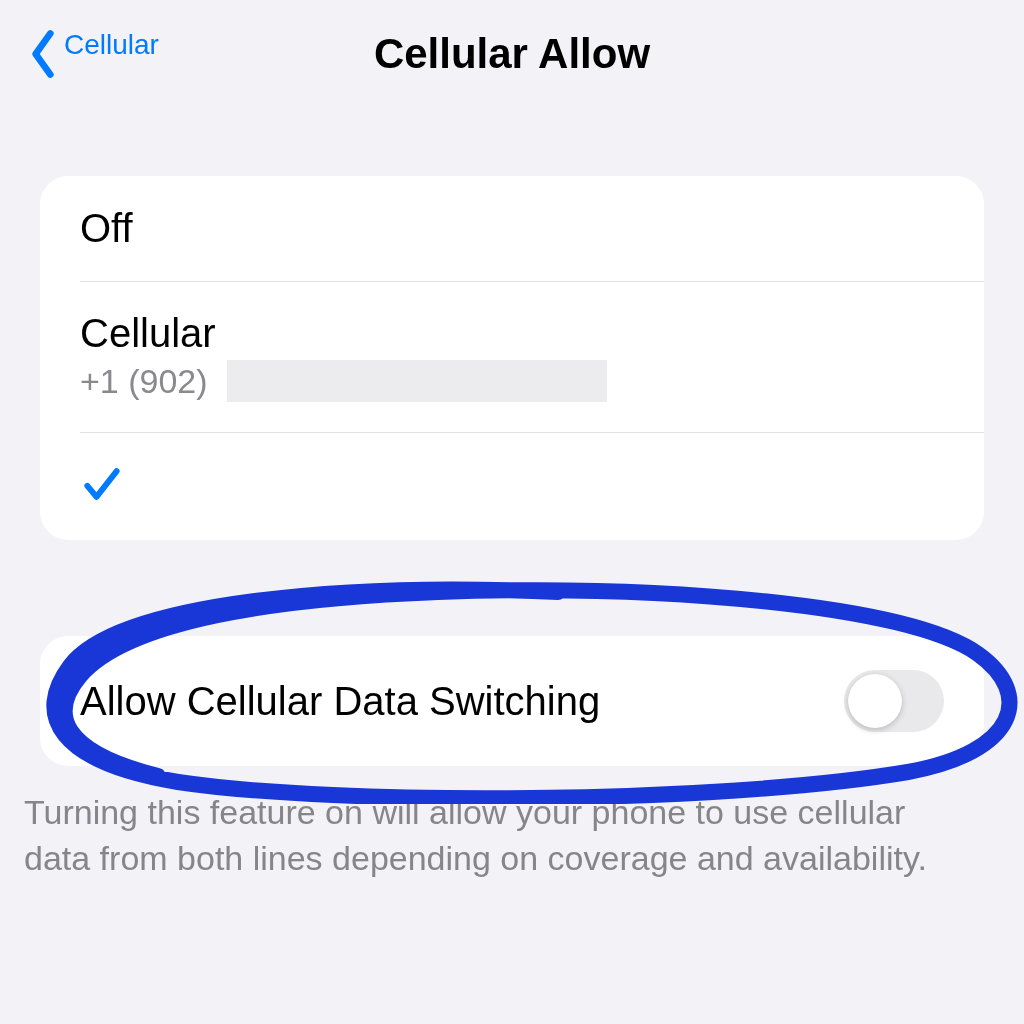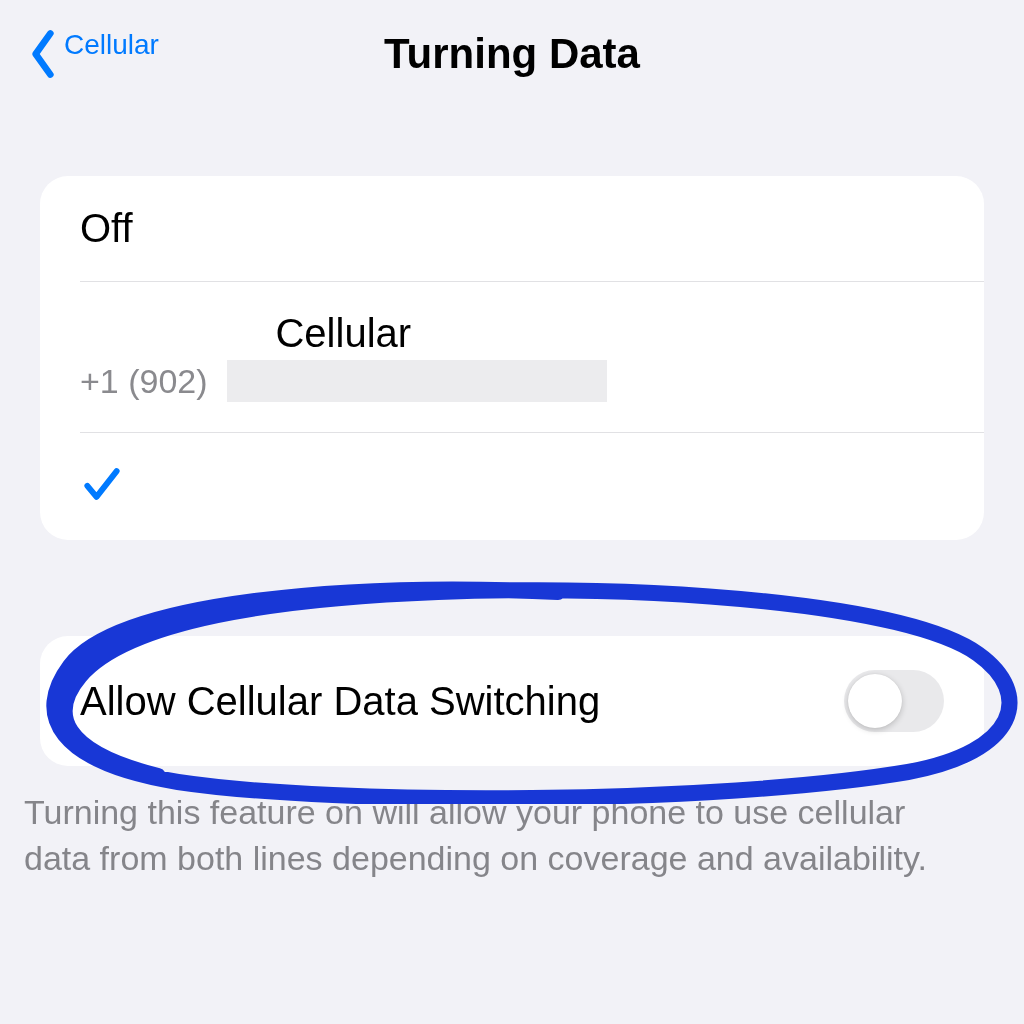--- a/index.html
+++ b/index.html
@@ -47,21 +47,20 @@
   .title {
     font-size: 42px;
     font-weight: 600;
     color: #000;
   }
   .group {
     background: #fff;
     margin: 68px 40px 0 40px;
     border-radius: 28px;
     overflow: hidden;
-    text-align: center;
   }
   .row {
     padding: 30px 40px;
     display: flex;
     align-items: center;
     justify-content: space-between;
     position: relative;
     cursor: pointer;
   }
   .row + .row::before {
@@ -157,21 +156,21 @@
 
 <div class="navbar">
   <div class="back-button">
     <span class="back-chevron">
       <svg viewBox="0 0 20 34" fill="none" stroke="#007aff" stroke-width="4.5" stroke-linecap="round" stroke-linejoin="round">
         <polyline points="15,3 5,17 15,31"></polyline>
       </svg>
     </span>
     <span>Cellular</span>
   </div>
-  <div class="title">Turning Data</div>
+  <div class="title">Cellular Allow</div>
 </div>
 
 <div class="group">
   <div class="row">
     <div class="row-label">Off</div>
   </div>
   <div class="row">
     <div>
       <div class="row-label">Cellular</div>
       <div class="row-sub">

